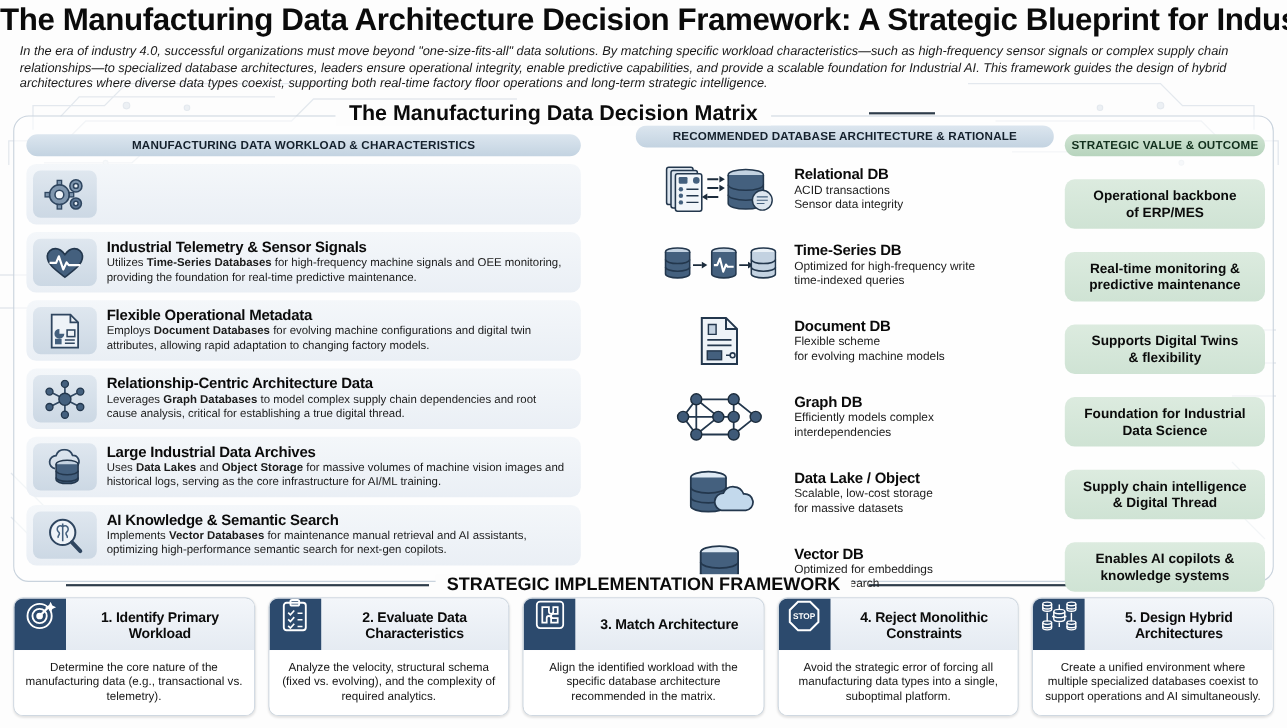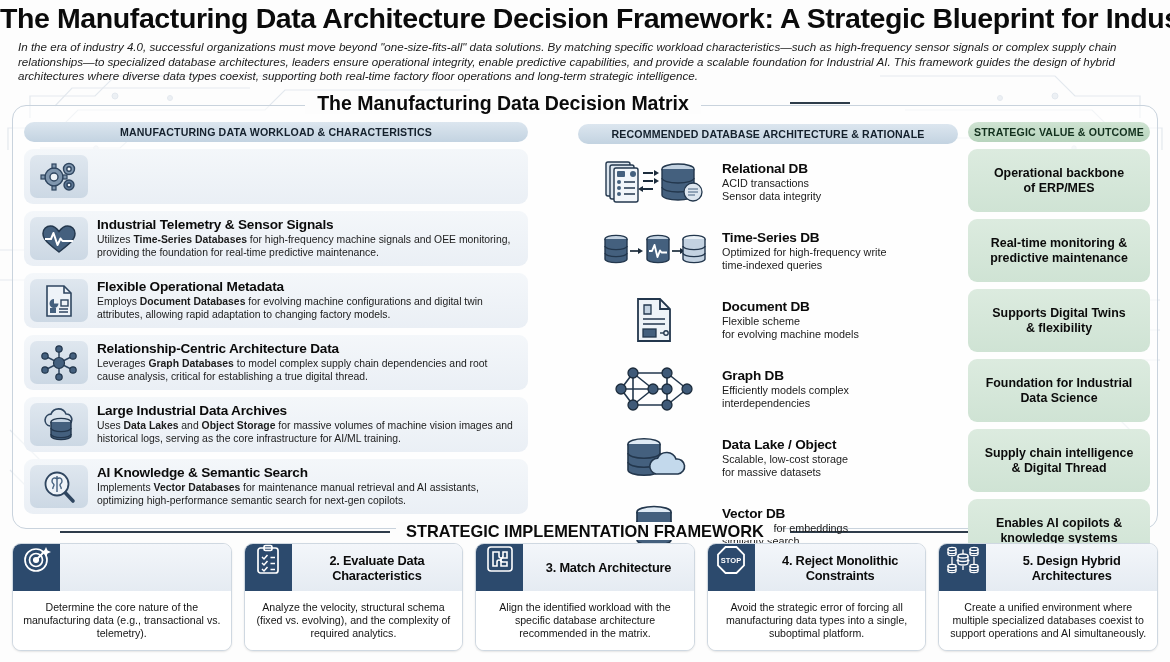--- a/index.html
+++ b/index.html
@@ -36,21 +36,21 @@
     font-size:19.5px; font-weight:bold; color:#0b0b0b; z-index:4;
   }
   .matrix-title span{ background:#fdfdfd; padding:0 12px; }
   .mt-rule{ position:absolute; top:102px; height:1.6px; background:#2e3c4a; z-index:2; }
   .mt-rule.l{ left:330px; width:60px; }
   .mt-rule.r{ left:790px; width:60px; }
 
   
   .col{ position:absolute; z-index:3; }
   .col-left{ left:24px;  top:122px; width:504px; }
-  .col-mid{  left:578px; top:124px; width:380px; }
+  .col-mid{  left:578px; top:114px; width:380px; }
   .col-right{left:968px; top:122px; width:182px; }
 
   .col-head{
     height:20px; border-radius:10px; display:flex; align-items:center; justify-content:center;
     font-size:10.6px; font-weight:bold; letter-spacing:.15px; color:#14202c; text-align:center;
     position:relative; overflow:hidden;
   }
   .col-head.blue{ background:linear-gradient(180deg,#dce6ef 0%,#c3d3e1 100%); }
   .col-head.green{ background:linear-gradient(180deg,#cfe3d2 0%,#b7d4bd 100%); color:#12301d; }
 
@@ -72,21 +72,21 @@
 
   
   .db-row{ display:flex; align-items:center; gap:14px; height:63px; margin-top:6px; padding-left:22px;}
   .db-icon{ flex:0 0 108px; height:52px; display:flex; align-items:center; justify-content:center; }
   .db-txt{ flex:1; }
   .db-title{ font-size:13.6px; font-weight:bold; color:#0b0b0b; line-height:16px; letter-spacing:-.2px;}
   .db-sub{ font-size:10.8px; line-height:12.8px; color:#1b1b1b; }
 
   
   .val-box{
-    margin-top:7px; height:63px; border-radius:9px;
+    margin-top:21px; height:45px; border-radius:9px;
     background:linear-gradient(180deg,#dcebdf 0%,#cfe3d4 100%);
     display:flex; align-items:center; justify-content:center; text-align:center;
     font-size:12.4px; font-weight:bold; line-height:15px; color:#0b0b0b; padding:2px 6px;
   }
 
   
   .fw-title{
     position:absolute; top:522px; left:0; width:1170px; text-align:center;
     font-size:16.4px; font-weight:bold; color:#0b0b0b; z-index:4;
   }
@@ -471,20 +471,21 @@
       <div class="step-head">
         <div class="step-ico">
           <svg width="30" height="30" viewBox="0 0 30 30" fill="none" stroke="#fff" stroke-width="1.7">
               <circle cx="14" cy="16" r="11"></circle>
               <circle cx="14" cy="16" r="6.5"></circle>
               <circle cx="14" cy="16" r="2.2" fill="#fff"></circle>
               <path d="M14 16l9-9" stroke-width="2"></path>
               <path d="M24 3l1.6 3.4L29 8l-3.4 1.6L24 13l-1.6-3.4L19 8l3.4-1.6z" fill="#fff" stroke="none"></path>
             </svg>
         </div>
+        <div class="step-name">1. Identify Primary Workload</div>
       </div>
       <div class="step-body">Determine the core nature of the manufacturing data (e.g., transactional vs. telemetry).</div>
     </div>
 
     <div class="step">
       <div class="step-head">
         <div class="step-ico">
           <svg width="28" height="32" viewBox="0 0 28 32" fill="none" stroke="#fff" stroke-width="1.7">
               <rect x="4" y="4" width="20" height="25" rx="2.5"></rect>
               <rect x="10" y="1.5" width="8" height="5" rx="1.5"></rect>

